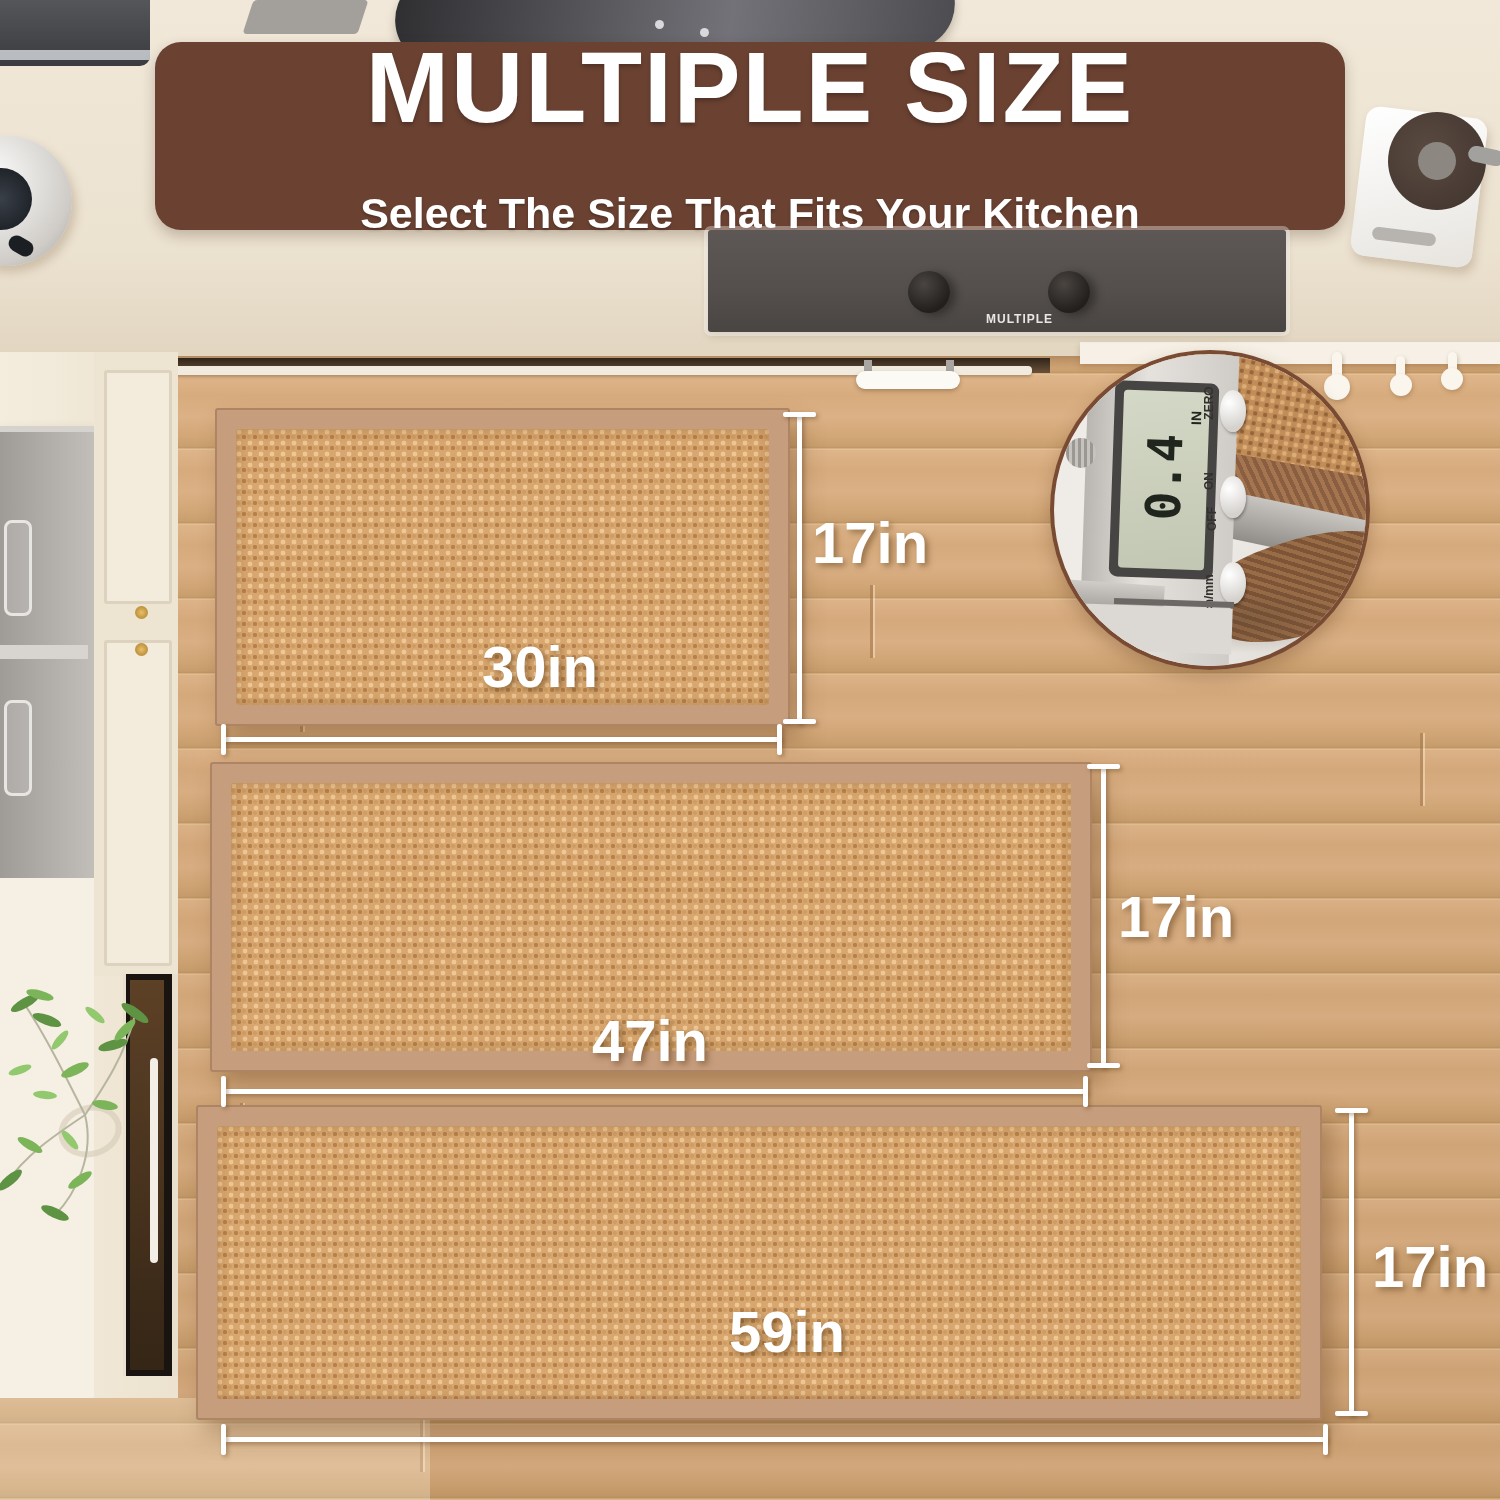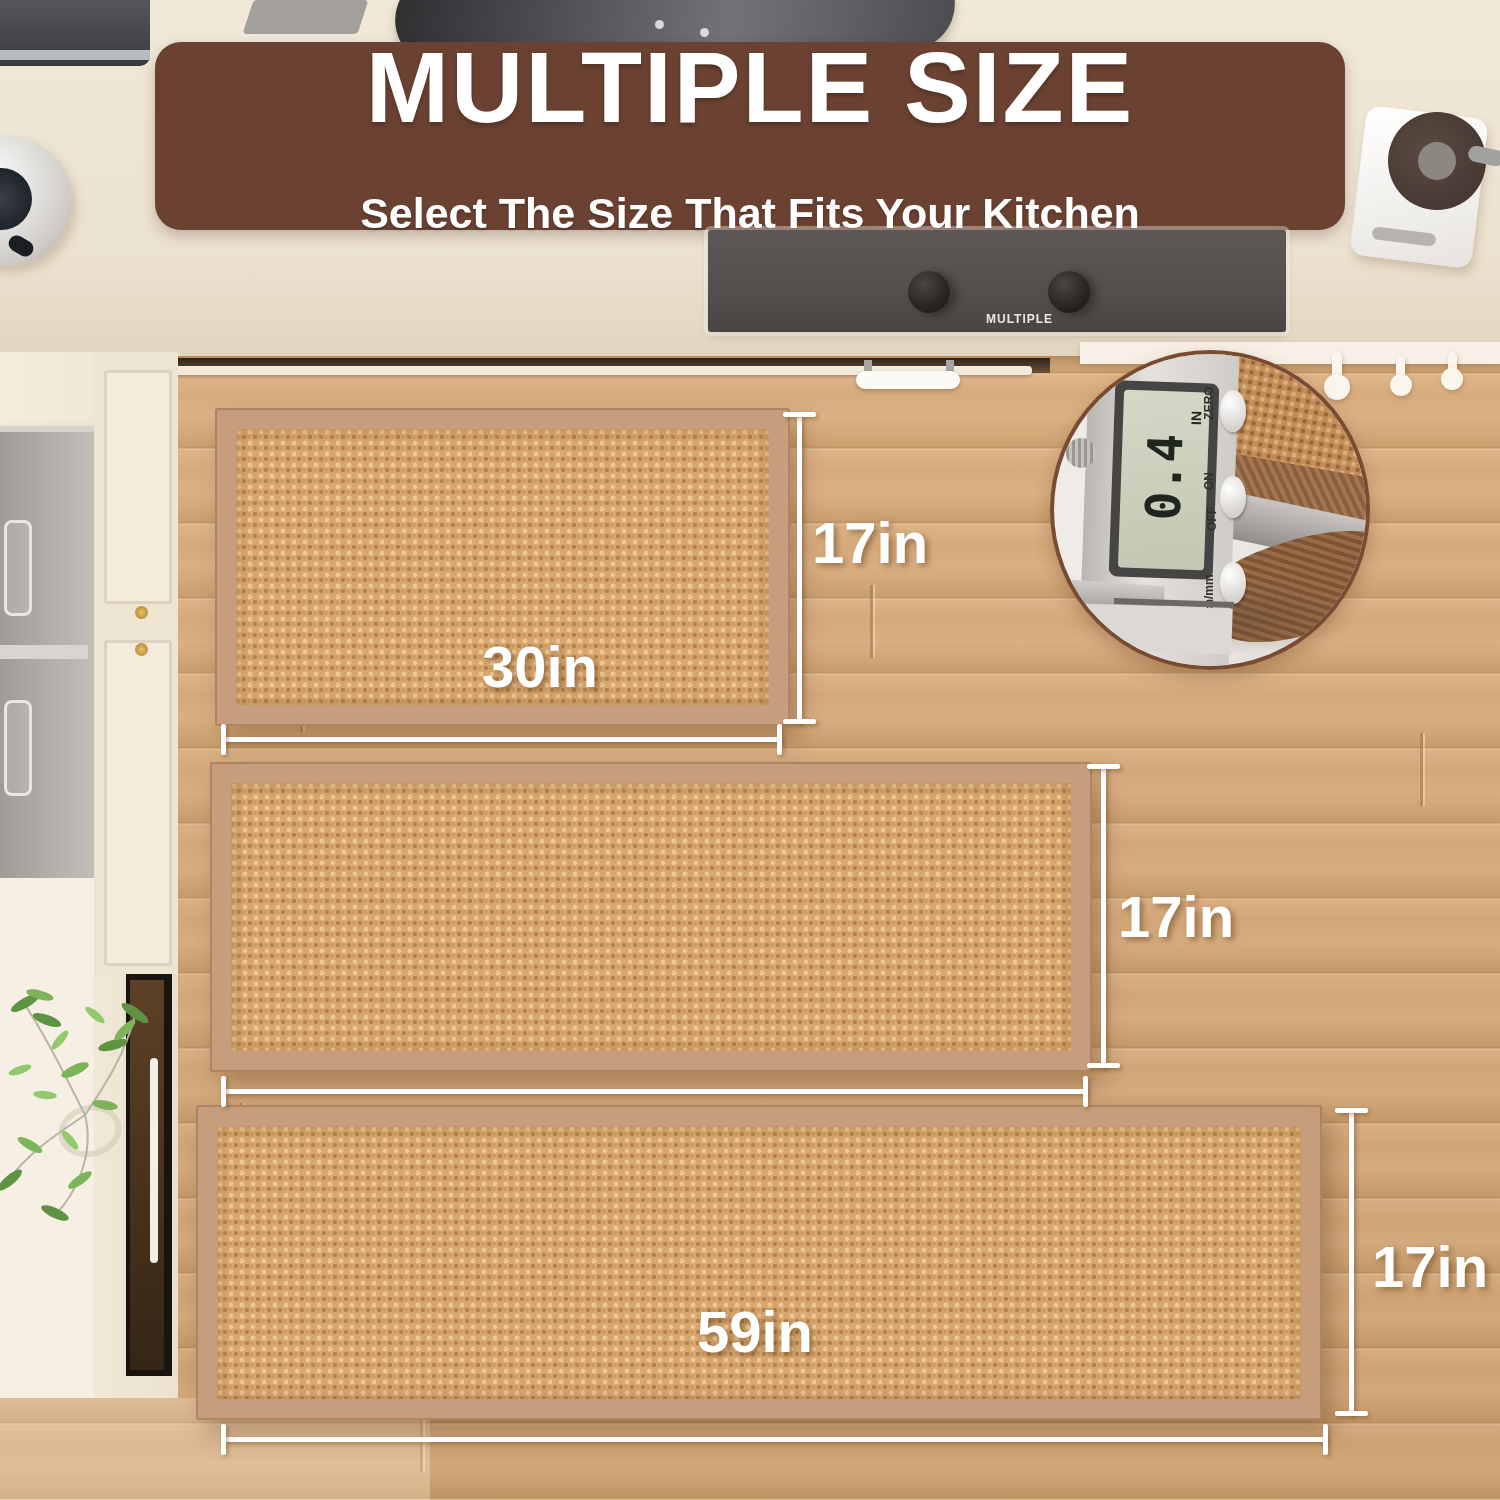--- a/index.html
+++ b/index.html
@@ -188,29 +188,30 @@
   <div class="dline" style="left:777px;top:724px;width:5px;height:31px"></div>
   <div class="dlabel" style="left:418px;top:638px;width:180px;text-align:right">30in</div>
 
   <div class="dline" style="left:1101px;top:766px;width:5px;height:302px"></div>
   <div class="dline" style="left:1087px;top:764px;width:33px;height:5px"></div>
   <div class="dline" style="left:1087px;top:1063px;width:33px;height:5px"></div>
   <div class="dlabel" style="left:1118px;top:888px">17in</div>
   <div class="dline" style="left:223px;top:1089px;width:864px;height:5px"></div>
   <div class="dline" style="left:221px;top:1076px;width:5px;height:31px"></div>
   <div class="dline" style="left:1083px;top:1076px;width:5px;height:31px"></div>
+  <div class="dlabel" style="left:560px;top:1012px;width:180px;text-align:center">47in</div>
 
   <div class="dline" style="left:1349px;top:1110px;width:5px;height:306px"></div>
   <div class="dline" style="left:1335px;top:1108px;width:33px;height:5px"></div>
   <div class="dline" style="left:1335px;top:1411px;width:33px;height:5px"></div>
   <div class="dlabel" style="left:1372px;top:1238px">17in</div>
   <div class="dline" style="left:223px;top:1437px;width:1104px;height:5px"></div>
   <div class="dline" style="left:221px;top:1424px;width:5px;height:31px"></div>
   <div class="dline" style="left:1323px;top:1424px;width:5px;height:31px"></div>
-  <div class="dlabel" style="left:665px;top:1303px;width:180px;text-align:center">59in</div>
+  <div class="dlabel" style="left:665px;top:1303px;width:180px;text-align:right">59in</div>
 
   <div class="abs inset">
     <div class="abs weave-dark" style="left:95px;top:-25px;width:260px;height:150px;transform:rotate(9deg)"></div>
     <div class="abs" style="left:95px;top:108px;width:260px;height:58px;transform:rotate(10deg);background:repeating-linear-gradient(55deg,#8a5f41 0 4px,#a5754f 4px 8px)"></div>
     <div class="abs" style="left:118px;top:148px;width:212px;height:46px;transform:rotate(12deg);background:linear-gradient(180deg,#c9c6c2,#908d89)"></div>
     <div class="abs" style="left:150px;top:183px;width:210px;height:95px;transform:rotate(-18deg);border-radius:40% 60% 50% 50%;background:repeating-linear-gradient(35deg,#7d5436 0 4px,#996c48 4px 8px)"></div>
     <div class="abs" style="left:90px;top:230px;width:200px;height:70px;background:radial-gradient(rgba(90,70,50,.35),rgba(90,70,50,0) 70%)"></div>
     <div class="abs" style="left:30px;top:-10px;width:150px;height:330px;transform:rotate(2deg);background:linear-gradient(90deg,#b9b6b2,#e5e2de 40%,#cfccc8)"></div>
     <div class="abs" style="left:46px;top:6px;width:18px;height:18px;border-radius:50%;border:4px solid #908d89;background:#c4c1bd"></div>
     <div class="abs" style="left:12px;top:84px;width:30px;height:30px;border-radius:50%;background:repeating-linear-gradient(90deg,#9b9894 0 3px,#c6c3bf 3px 6px)"></div>

